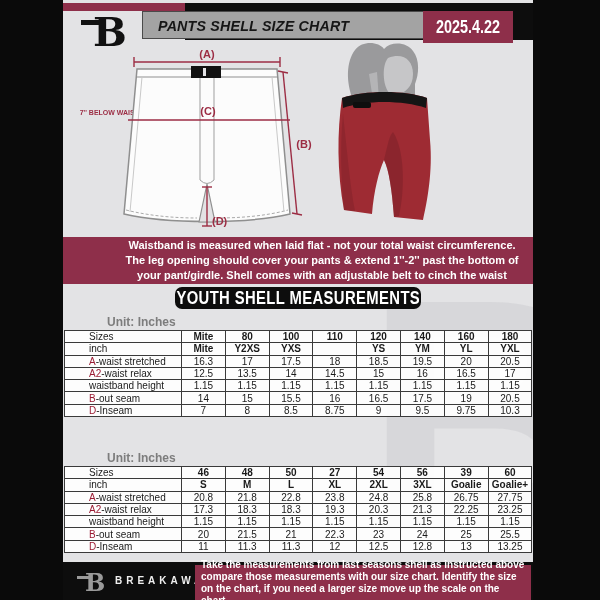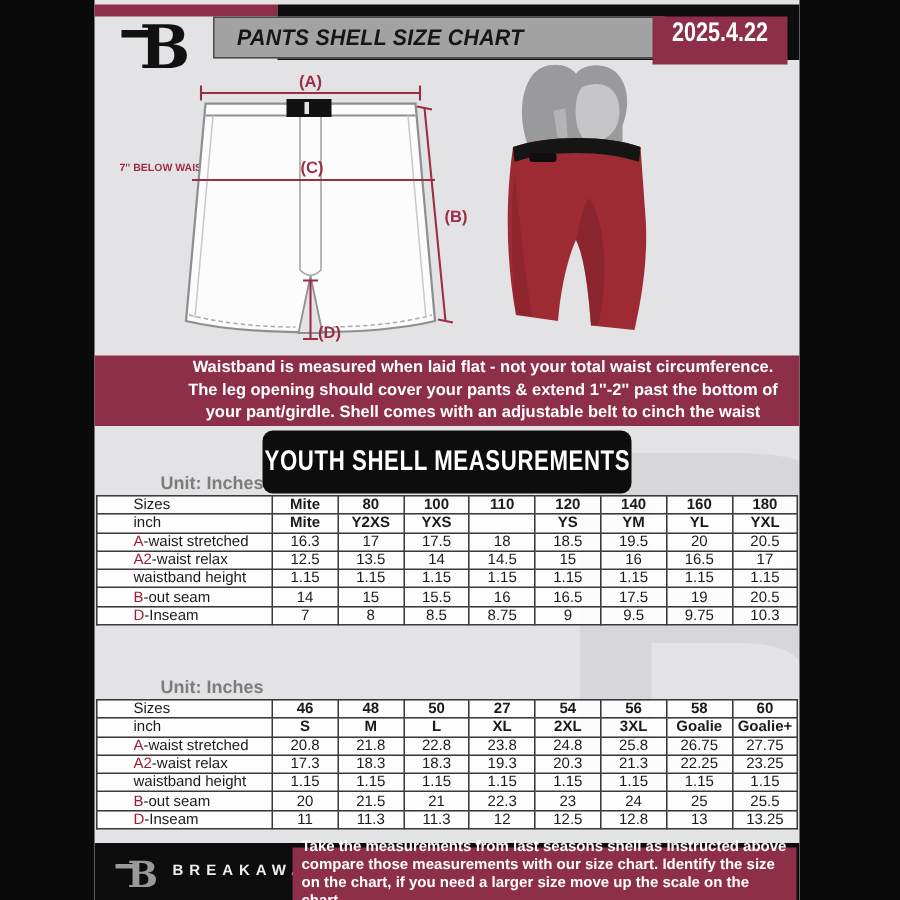--- a/index.html
+++ b/index.html
@@ -14,40 +14,40 @@
   
   .strip-maroon { position:absolute; left:0; top:3px; width:122px; height:8px; background:#8e2f4a; }
   .header-bar { position:absolute; left:122px; top:3px; width:348px; height:37px; background:#0d0d0d; }
   .logo-hdr { position:absolute; left:30px; top:8px; width:48px; height:42px; }
   .logo-b { font-weight:bold; font-size:40px; color:#111; font-family:"DejaVu Serif", serif; position:relative; }
   .logo-b .bar { position:absolute; left:-12px; top:12px; width:22px; height:5px; background:#111; }
   .title-box { position:absolute; left:79px; top:11px; width:301px; height:28px; background:#a3a3a3;
     border:1px solid #4a4a4a; display:flex; align-items:center; padding-left:15px;font-style:italic; }
   .title-box span { font-size:15px; font-weight:600; color:#161616; letter-spacing:0.2px;
     transform:scaleX(0.95); transform-origin:left center; white-space:nowrap; }
-  .date-box { position:absolute; left:372px; top:11px; width:90px; height:32px; background:#8e2f4a;
-    display:flex; align-items:flex-start; justify-content:center; }
+  .date-box { position:absolute; left:360px; top:11px; width:90px; height:32px; background:#8e2f4a;
+    display:flex; align-items:center; justify-content:center; }
   .date-box span { color:#fff; font-weight:bold; font-size:18px; transform:scaleX(0.8); white-space:nowrap; }
 
   
   .waist-note { position:absolute; left:14px; top:108px; width:62px; text-align:right;
     font-size:7px; font-weight:bold; color:#9c2d44; line-height:1.5; }
   .shorts-svg { position:absolute; left:57px; top:46px; }
   .photo-svg { position:absolute; left:270px; top:40px; }
   .photo-caption { position:absolute; left:380px; top:70px; width:92px; font-size:7.5px;
     font-weight:bold; color:#9c2d44; line-height:1.6; }
 
   
   .notice-band { position:absolute; left:0; top:237px; width:470px; height:47px; background:#8e2f4a;
     display:flex; align-items:center; justify-content:center;padding-left:48px; }
   .notice-band div { color:#fff; font-size:11px; font-weight:600; text-align:center;
     line-height:1.35; padding:0 14px; }
 
   
-  .pill { position:absolute; left:50%; transform:translateX(-50%); width:246px; height:42px;
+  .pill { position:absolute; left:50%; transform:translateX(-50%); width:246px; height:22px;
     background:#0d0d0d; border-radius:7px; display:flex; align-items:center; justify-content:center; }
   .pill span { color:#fff; font-weight:bold; font-size:19px; letter-spacing:0.5px;
     transform:scaleX(0.78); white-space:nowrap; }
   .pill.youth { top:287px; } .pill.adult { top:423px; }
   .unit { position:absolute; left:0; width:470px; font-size:12px;
     font-weight:600; color:#7d7d7d;margin-left:44px; }
   .unit.youth { top:315px; } .unit.adult { top:451px; }
 
   
   table.size { position:absolute; left:1px; width:468px; border-collapse:collapse; table-layout:fixed;
@@ -242,21 +242,21 @@
         </colgroup>
       <tbody>
           <tr>
             <td class="lbl">Sizes</td>
             <td class="hd">46</td>
             <td class="hd">48</td>
             <td class="hd">50</td>
             <td class="hd">27</td>
             <td class="hd">54</td>
             <td class="hd">56</td>
-            <td class="hd">58</td>
+            <td class="hd">39</td>
             <td class="hd">60</td>
           </tr>
           <tr>
             <td class="lbl">inch</td>
             <td class="hd">S</td>
             <td class="hd">M</td>
             <td class="hd">L</td>
             <td class="hd">XL</td>
             <td class="hd">2XL</td>
             <td class="hd">3XL</td>

